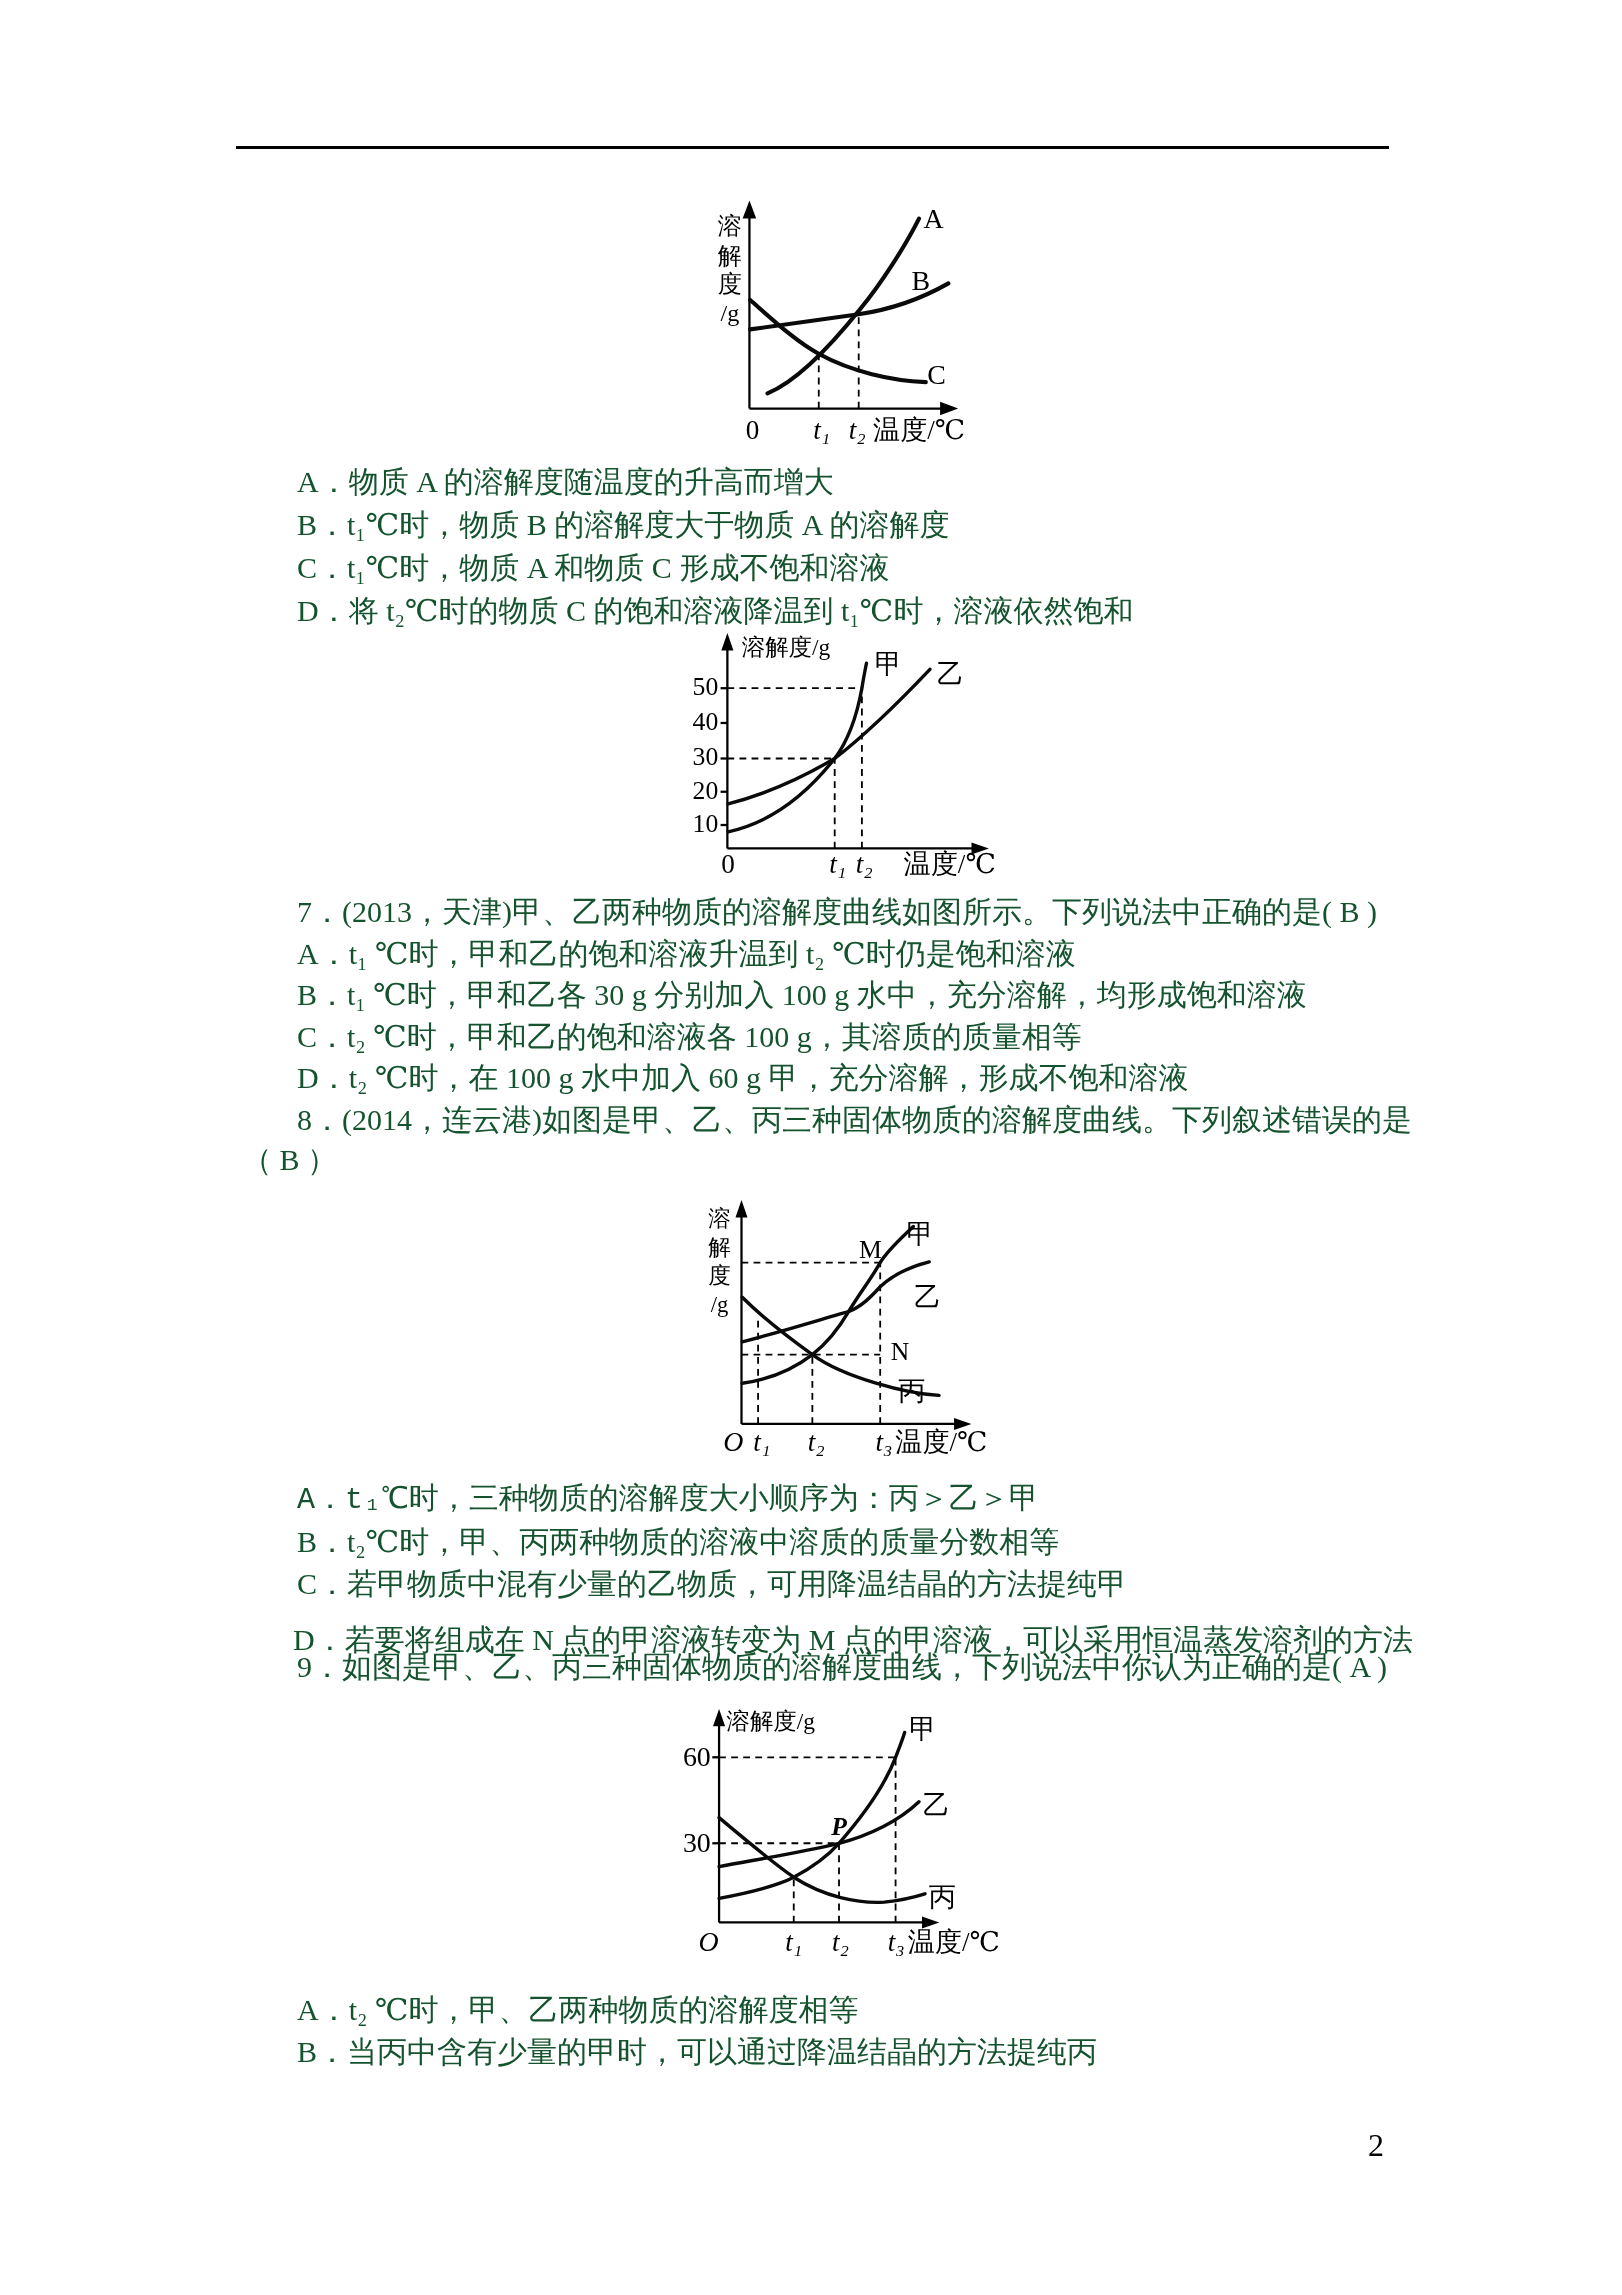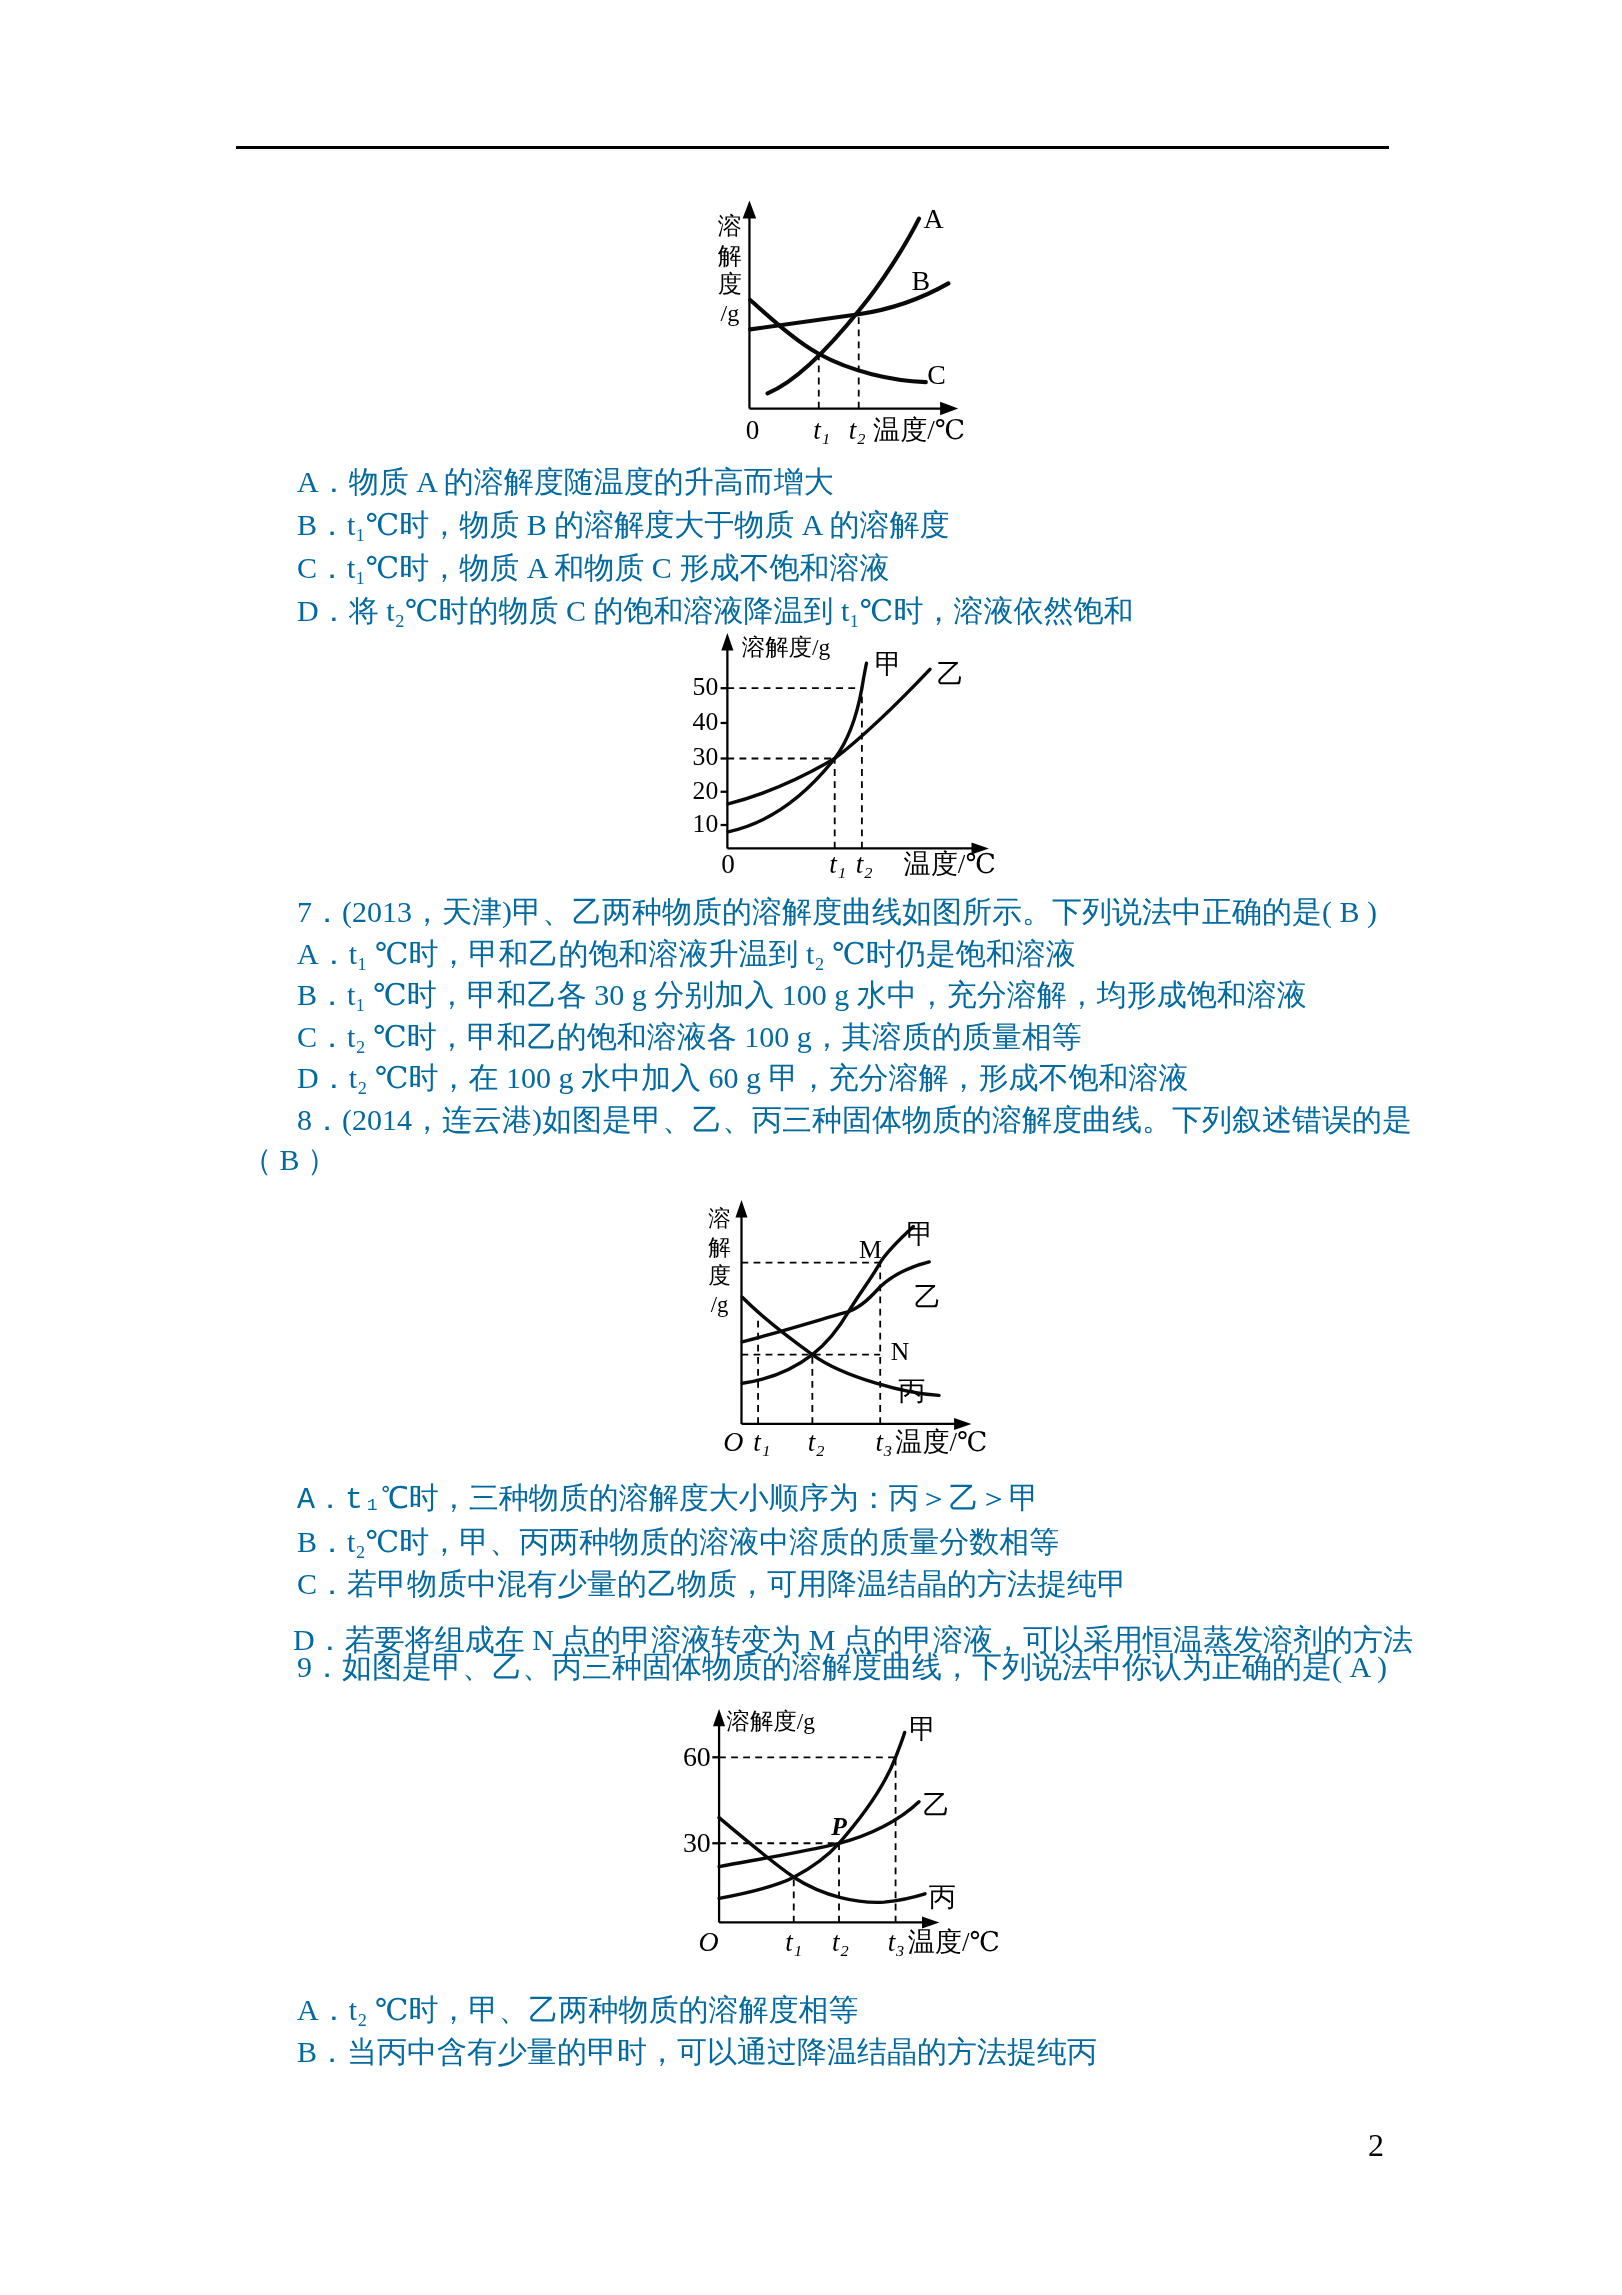--- a/index.html
+++ b/index.html
@@ -1,19 +1,19 @@
 <!DOCTYPE html>
 <html style="font-size:12px"><head>
 <meta charset="utf-8">
 <style>
   html,body{margin:0;padding:0;background:#ffffff;}
   .page{position:relative;width:1623px;height:2295px;background:#ffffff;overflow:hidden;
         font-family:"Liberation Serif","DejaVu Serif",serif;color:#000;}
   .rule{position:absolute;background:#000;}
-  .line{position:absolute;font-size:30px;line-height:1.25;white-space:pre;color:#0369a1;}
+  .line{position:absolute;font-size:30px;line-height:1.25;white-space:pre;color:#14532d;}
   .pagenum{position:absolute;font-size:32px;color:#000;}
   svg.chart{position:absolute;overflow:visible;}
   svg text{font-family:"Liberation Serif","DejaVu Serif",serif;fill:#000;}
   .axis{stroke:#000;stroke-width:3;fill:none;}
   .tick{stroke:#000;stroke-width:3;fill:none;}
   .curve{stroke:#0a0a0a;fill:none;stroke-linecap:round;}
   .cw1{stroke-width:5.5;} .cw2{stroke-width:4.5;}
   .dash{stroke:#000;stroke-width:2.4;fill:none;stroke-dasharray:9 7;}
   .ah{fill:#000;stroke:none;}
   .it{font-style:italic;}

